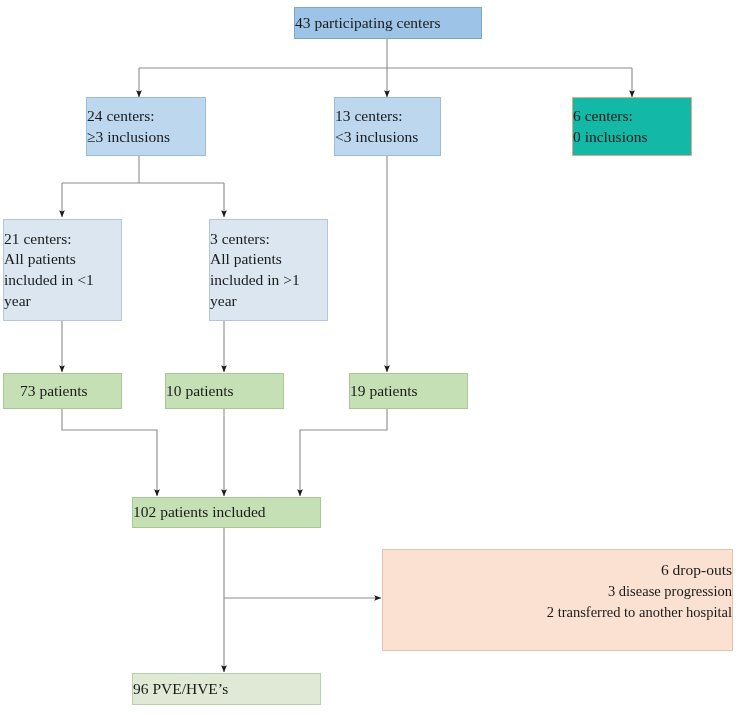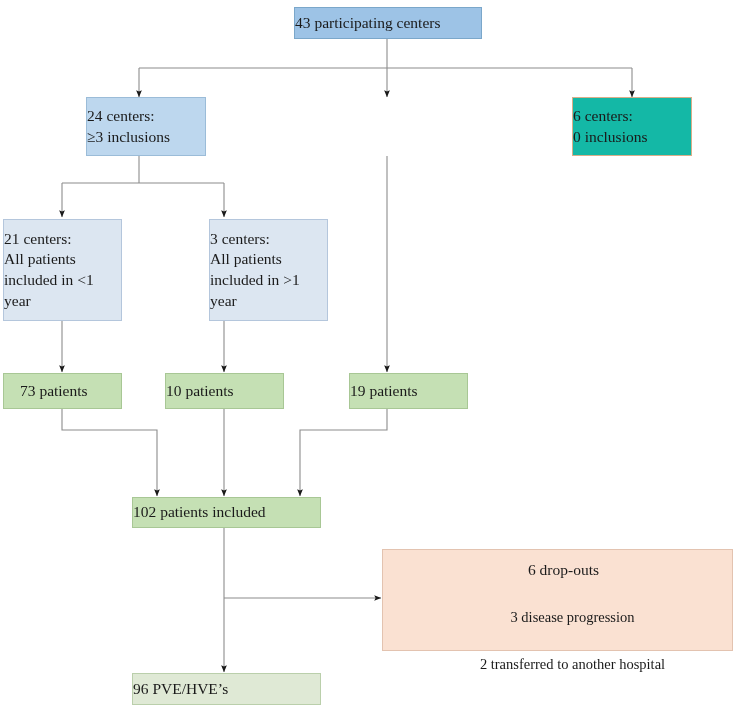--- a/index.html
+++ b/index.html
@@ -40,25 +40,24 @@
   }
   .node.blue-dark  { background: #9dc3e6; border-color: #7ba7ca; }
   .node.blue-mid   { background: #bdd7ee; border-color: #9bbcd8; }
   .node.blue-light { background: #dce6f1; border-color: #b4c6dc; }
   .node.green      { background: #c5e0b4; border-color: #a8c795; }
   .node.green-pale { background: #dfe9d5; border-color: #bacfab; }
   .node.peach      { background: #14b8a6; border-color: #d9ae89; }
   .node.peach-pale { background: #fae1d2; border-color: #e3c3b0; }
   .node .line { display: block; white-space: nowrap; }
   .node.left-align {
-    align-items: center;
+    align-items: flex-end;
     text-align: left;
     justify-content: flex-start;
     padding: 9px 0 16px 12px;
-    gap: 26px;
   }
   .node.left-align .line { line-height: 1.42; }
   .node.left-align .indent { padding-left: 18px; font-size: 14.5px; }
 </style>
 </head>
 <body>
 
 <div id="flowchart">
 
   <svg id="edges" viewBox="0 0 740 715" width="740" height="715">
@@ -96,20 +95,24 @@
 
   <div class="node blue-dark" style="left:294px; top:7px; width:188px; height:32px;">
     <span class="line">43 participating centers</span>
   </div>
 
   <div class="node blue-mid" style="left:86px; top:97px; width:120px; height:59px;">
     <span class="line">24 centers:</span>
     <span class="line">≥3 inclusions</span>
   </div>
 
+  <div class="node blue-mid" style="left:334px; top:97px; width:107px; height:59px;">
+    <span class="line">13 centers:</span>
+    <span class="line">&lt;3 inclusions</span>
+  </div>
 
   <div class="node peach" style="left:572px; top:97px; width:120px; height:59px;">
     <span class="line">6 centers:</span>
     <span class="line">0 inclusions</span>
   </div>
 
   <div class="node blue-light" style="left:3px; top:219px; width:119px; height:102px;">
     <span class="line">21 centers:</span>
     <span class="line">All patients</span>
     <span class="line">included in &lt;1</span>

